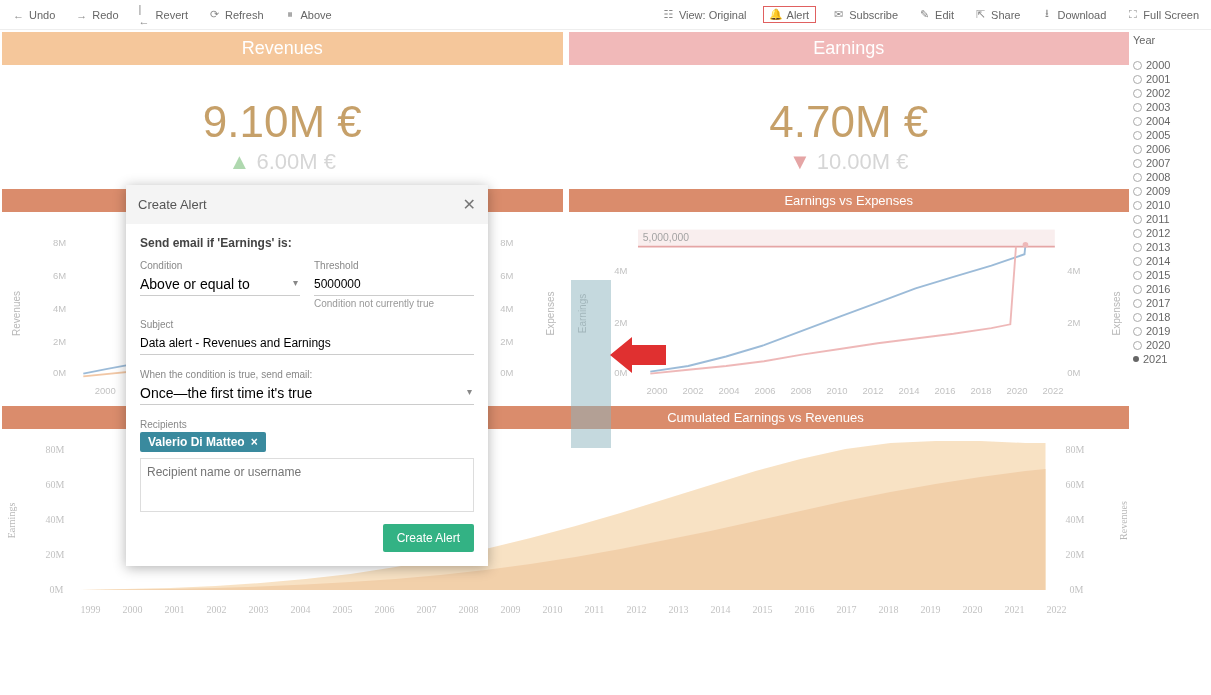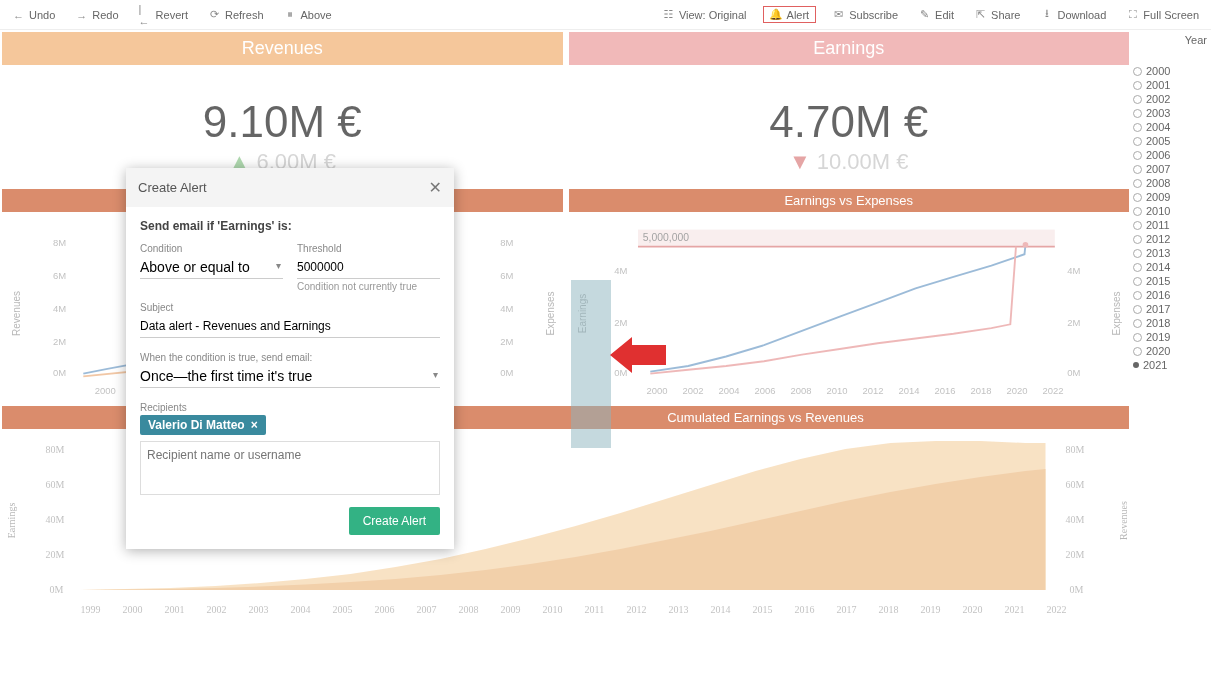--- a/index.html
+++ b/index.html
@@ -14,42 +14,42 @@
 .tb-icon { width: 13px; height: 13px; display: inline-flex; align-items: center; justify-content: center; color: #888; }
 
 
 .dashboard { opacity: 0.6; }
 .row { display: flex; gap: 6px; padding: 2px 82px 2px 2px; }
 .banner { flex: 1; padding: 6px; color: #fff; text-align: center; font-size: 18px; font-weight: 400; }
 .rev-bg { background: #efa35a; }
 .earn-bg { background: #e88b8b; }
 
 .kpi { flex: 1; text-align: center; padding: 28px 0 10px 0; }
-.kpi-big { font-size: 44px; color: #000000; font-weight: 300; }
+.kpi-big { font-size: 44px; color: #a16207; font-weight: 300; }
 .kpi-sub { font-size: 22px; color: #bbb; margin-top: 2px; display: flex; justify-content: center; gap: 6px; }
 .tri-up { color: #7bbf7b; }
 .tri-down { color: #d46a6a; }
 
 .section-title { background: #c2410c; color: #fff; text-align: center; font-size: 13px; padding: 4px; flex: 1; }
 
 
 .year-filter { position: absolute; right: 4px; top: 34px; font-size: 11px; color: #666; width: 74px; }
-.year-filter .title { text-align: right; margin-bottom: 18px; }
+.year-filter .title { text-align: left; margin-bottom: 12px; }
 .year-filter .opt { display: flex; align-items: center; gap: 4px; padding: 1px 0; cursor: pointer; }
 .radio { width: 9px; height: 9px; border: 1px solid #aaa; border-radius: 50%; display: inline-block; }
 .radio.sel { border: 3px solid #666; width:5px; height:5px;}
 
 
 .chart { flex: 1; position: relative; height: 180px; }
 .chart svg { position: absolute; left: 0; top: 0; }
 .vert-label { position: absolute; transform: rotate(-90deg); font-size: 10px; color: #888; }
 .area-chart { flex:1; height: 190px; position: relative; }
 
 
-.modal { position: absolute; left: 126px; top: 168px; width: 328px; background: #fafafa; box-shadow: 0 2px 12px rgba(0,0,0,0.3); z-index: 10; opacity: 1; }
+.modal { position: absolute; left: 126px; top: 185px; width: 362px; background: #fafafa; box-shadow: 0 2px 12px rgba(0,0,0,0.3); z-index: 10; opacity: 1; }
 .modal-hd { display: flex; align-items: center; padding: 10px 12px; background: #f4f4f4; font-size: 13px; color: #555; }
 .modal-hd .close { margin-left: auto; cursor: pointer; color: #777; font-size: 16px; }
 .modal-body { padding: 12px 14px 14px 14px; background: #fff; font-size: 12px; color: #555; }
 .modal-field-label { font-size: 10px; color: #888; margin-bottom: 2px; margin-top: 10px; }
 .modal-row { display: flex; gap: 14px; }
 .modal-col { flex: 1; }
 .modal-input { width: 100%; border: none; border-bottom: 1px solid #ccc; font-size: 12px; padding: 4px 0; background: transparent; }
 .modal-select { width: 100%; border: none; border-bottom: 1px solid #ccc; font-size: 14px; padding: 3px 0; background: transparent; appearance: none; position: relative; }
 .modal-select-wrap { position: relative; }
 .modal-select-wrap::after { content: "▾"; position: absolute; right: 2px; top: 4px; color: #888; font-size: 10px; pointer-events: none; }

